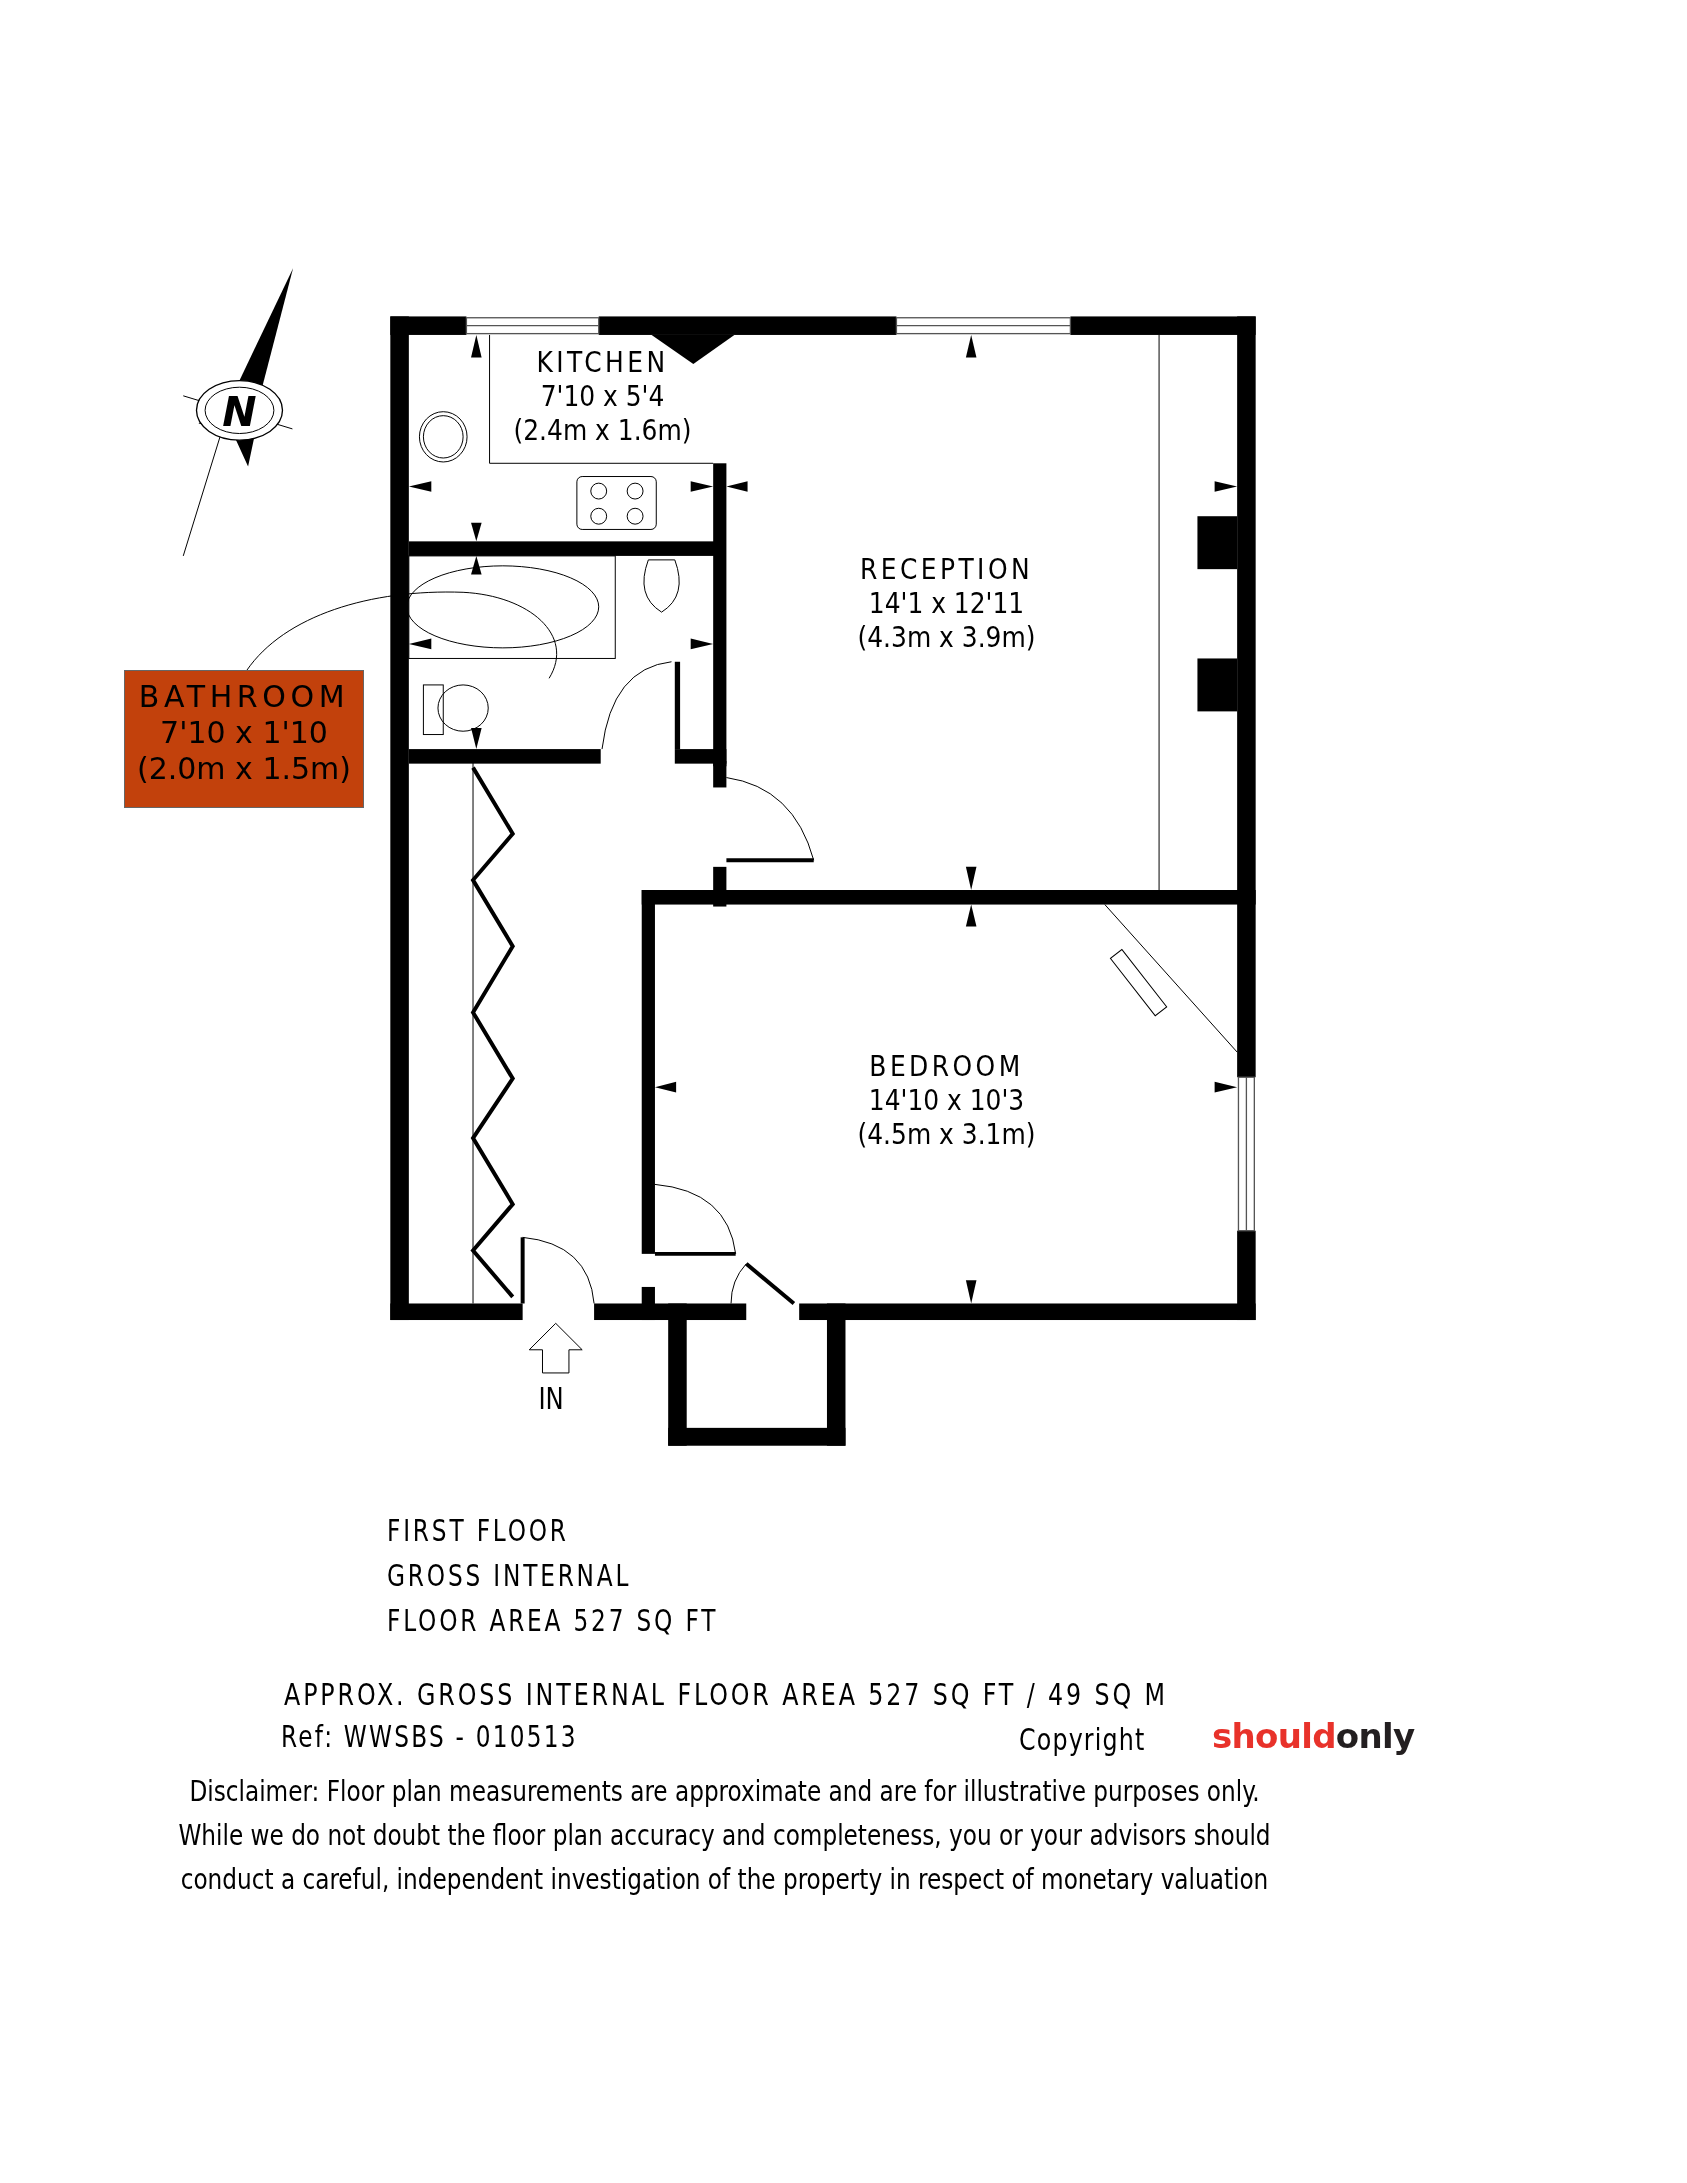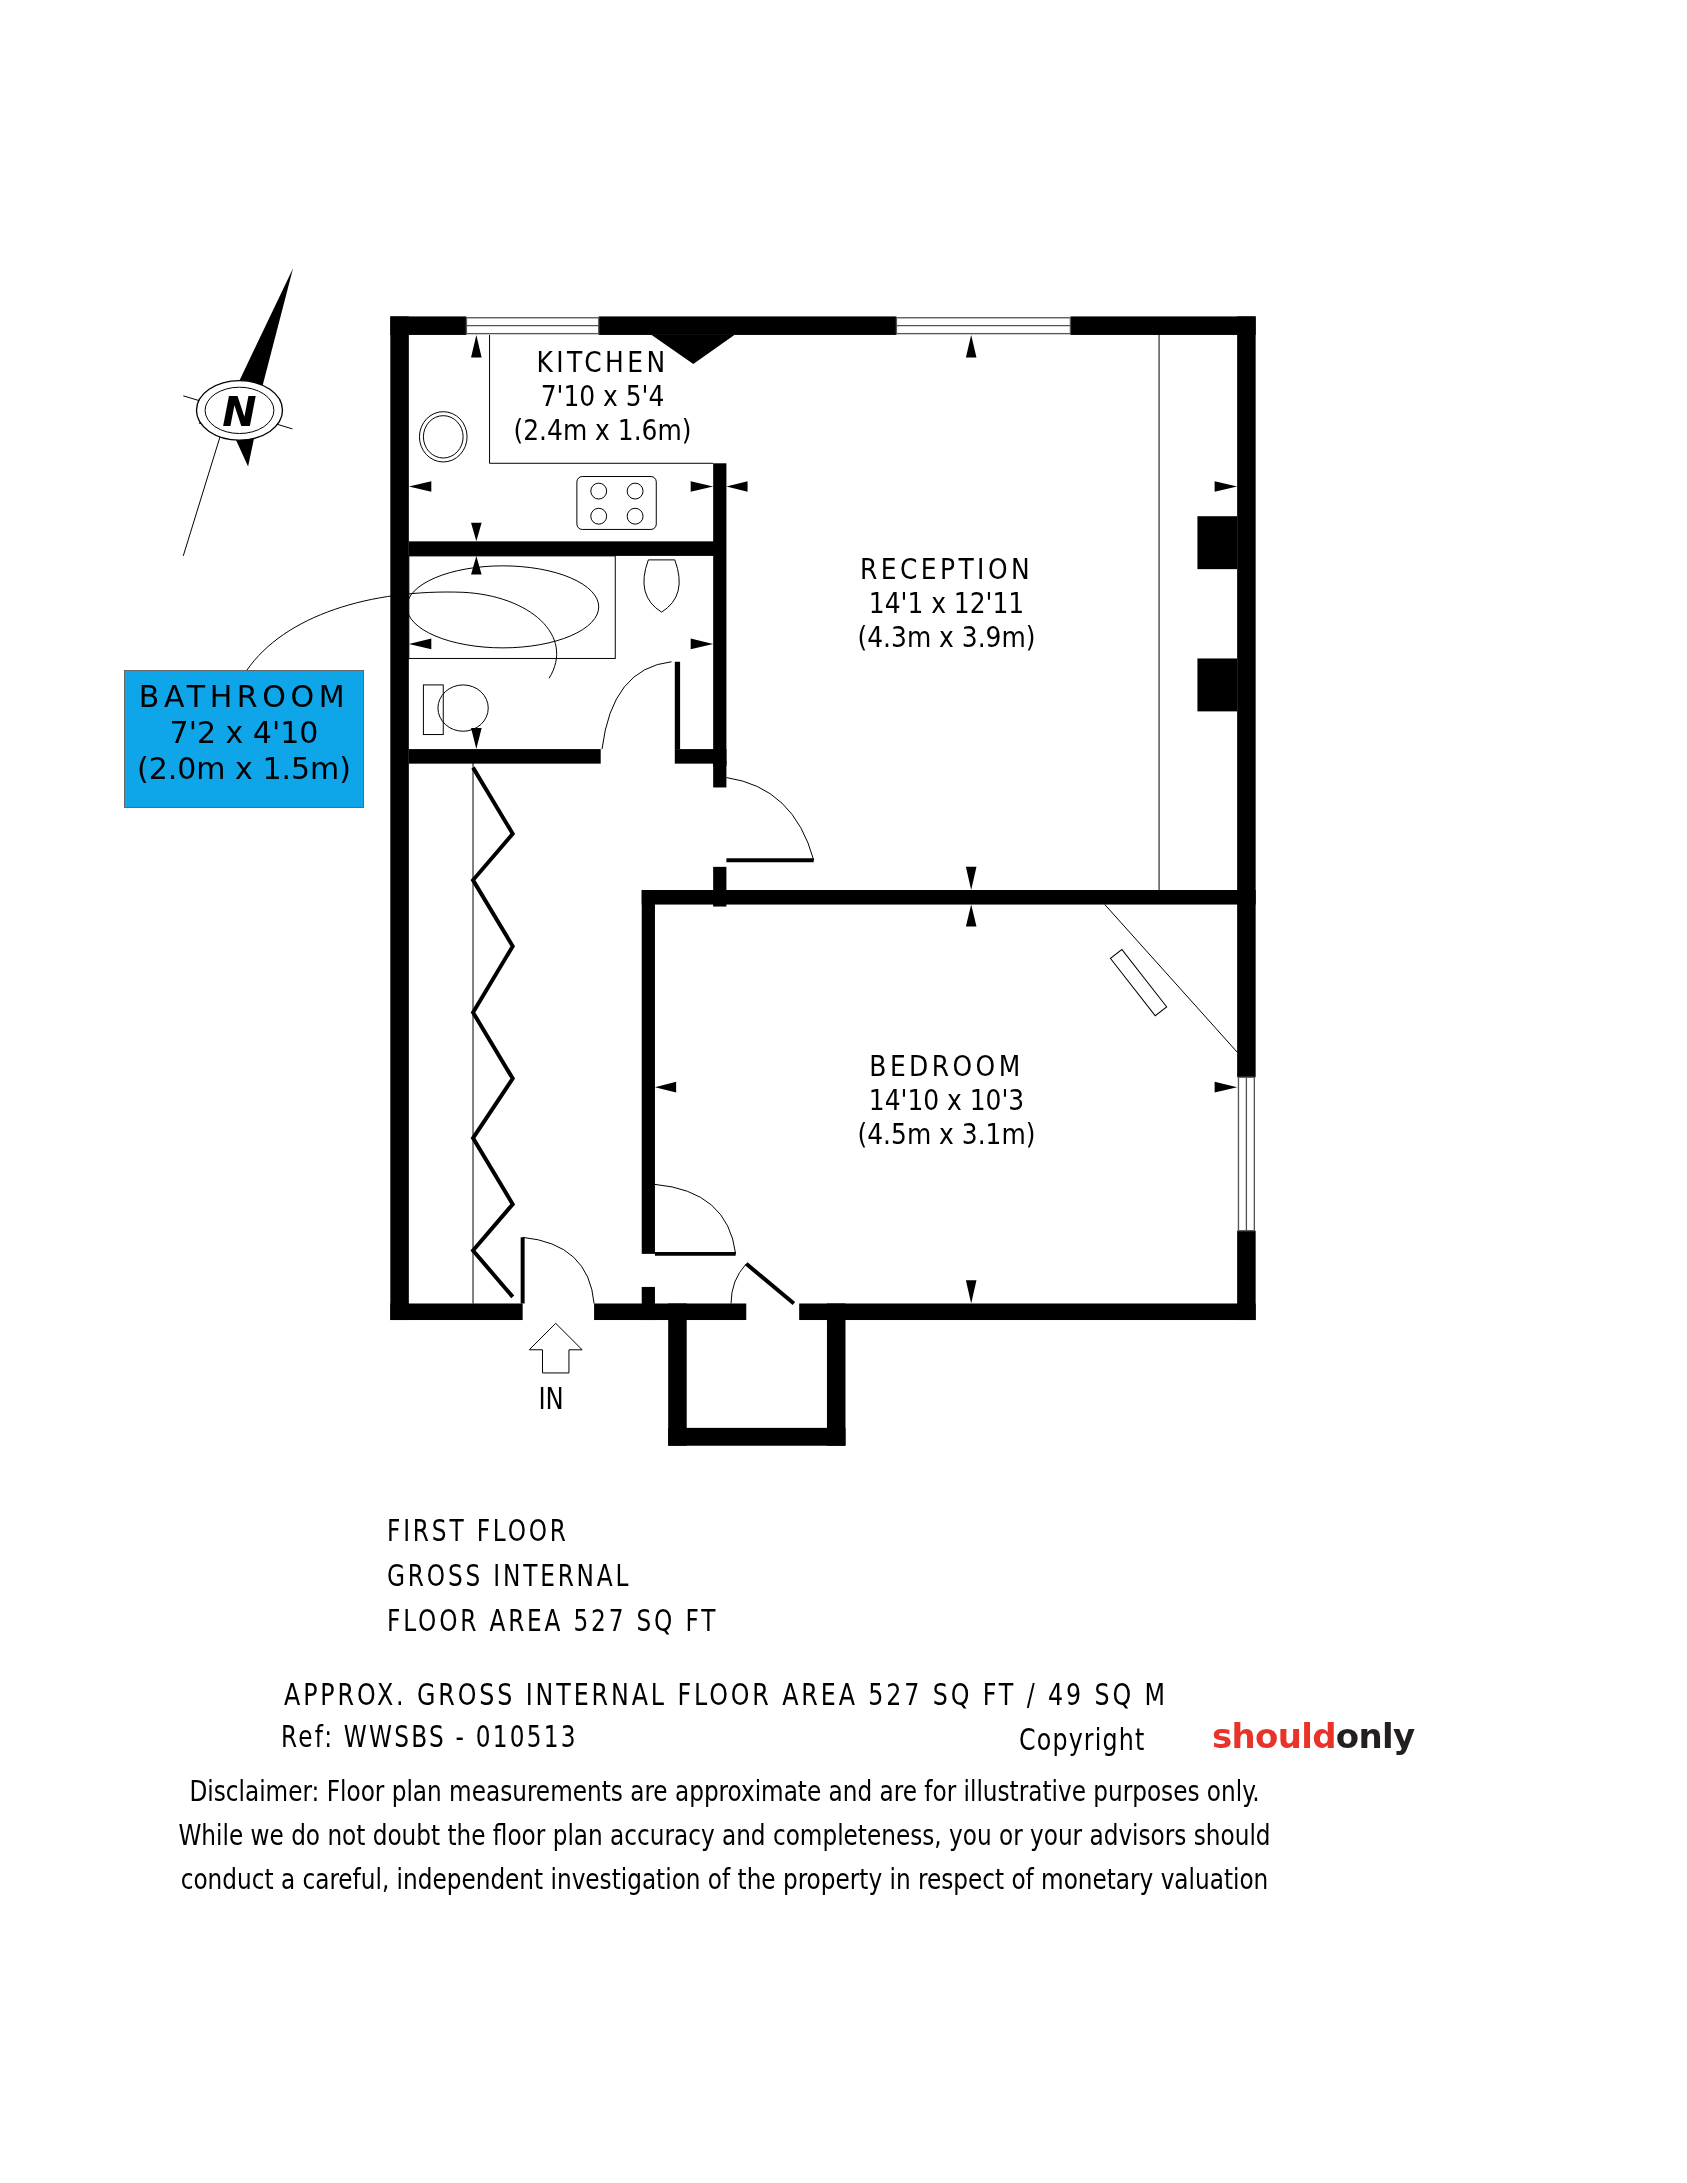--- a/index.html
+++ b/index.html
@@ -3,21 +3,21 @@
 <meta charset="utf-8">
 <style>
   html, body { margin:0; padding:0; background:#ffffff; }
   body { width:1687px; height:2183px; position:relative; overflow:hidden;
          font-family:"DejaVu Sans Condensed","DejaVu Sans", sans-serif; color:#000; }
   #plan { position:absolute; left:0; top:0; }
   .room-label { position:absolute; text-align:center; line-height:1.18; font-size:29px;
                 font-family:"DejaVu Sans", sans-serif; transform:scaleX(0.86); transform-origin:center top; }
   .room-label .name { letter-spacing:4px; }
   .bath-box { position:absolute; left:124px; top:670px; width:238px; height:136px;
-              border:1.3px solid #666; background:#0ea5e9; }
+              border:1.3px solid #666; background:#c2410c; }
   .bath-box .inner { position:absolute; left:0; right:0; top:8px; text-align:center;
                      font-size:30px; line-height:1.2; font-family:"DejaVu Sans", sans-serif; }
   .bath-box .name { letter-spacing:4.6px; }
   .floor-info { position:absolute; left:387px; top:1508px; font-size:30px; line-height:45px;
                 letter-spacing:3.3px; transform:scaleX(0.86); transform-origin:left top; }
   .approx { position:absolute; left:284px; top:1677px; font-size:30px; letter-spacing:3.3px;
             transform:scaleX(0.88); transform-origin:left top; white-space:nowrap; }
   .ref { position:absolute; left:281px; top:1719px; font-size:30px; letter-spacing:2.6px;
          transform:scaleX(0.86); transform-origin:left top; white-space:nowrap; }
   .copyright { position:absolute; left:1019px; top:1722px; font-size:30px; letter-spacing:1.3px;
@@ -175,21 +175,21 @@
 
 <div class="room-label" style="left:781px; top:552px; width:331px;">
   <div class="name">RECEPTION</div>
   <div>14'1 x 12'11</div>
   <div>(4.3m x 3.9m)</div>
 </div>
 
 <div class="bath-box">
   <div class="inner">
     <div class="name">BATHROOM</div>
-    <div>7'2 x 4'10</div>
+    <div>7'10 x 1'10</div>
     <div>(2.0m x 1.5m)</div>
   </div>
 </div>
 
 <div class="room-label" style="left:781px; top:1049px; width:331px;">
   <div class="name">BEDROOM</div>
   <div>14'10 x 10'3</div>
   <div>(4.5m x 3.1m)</div>
 </div>
 

